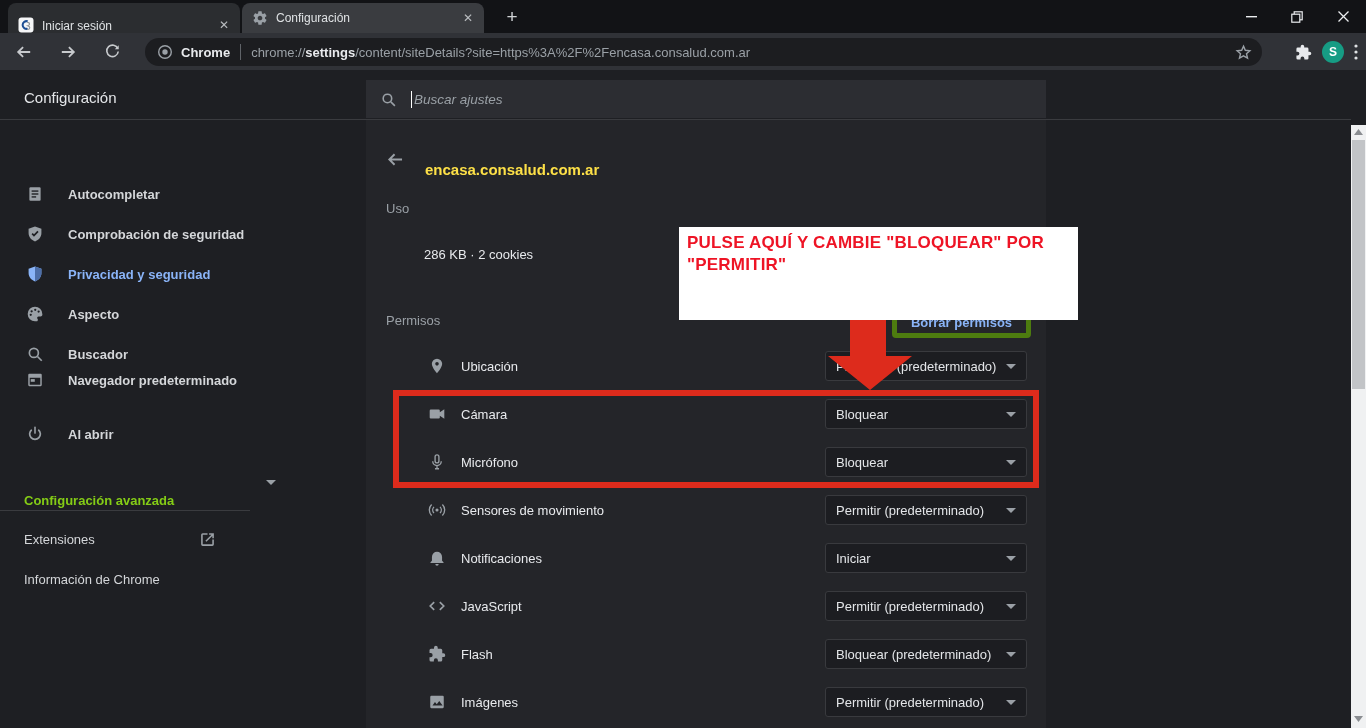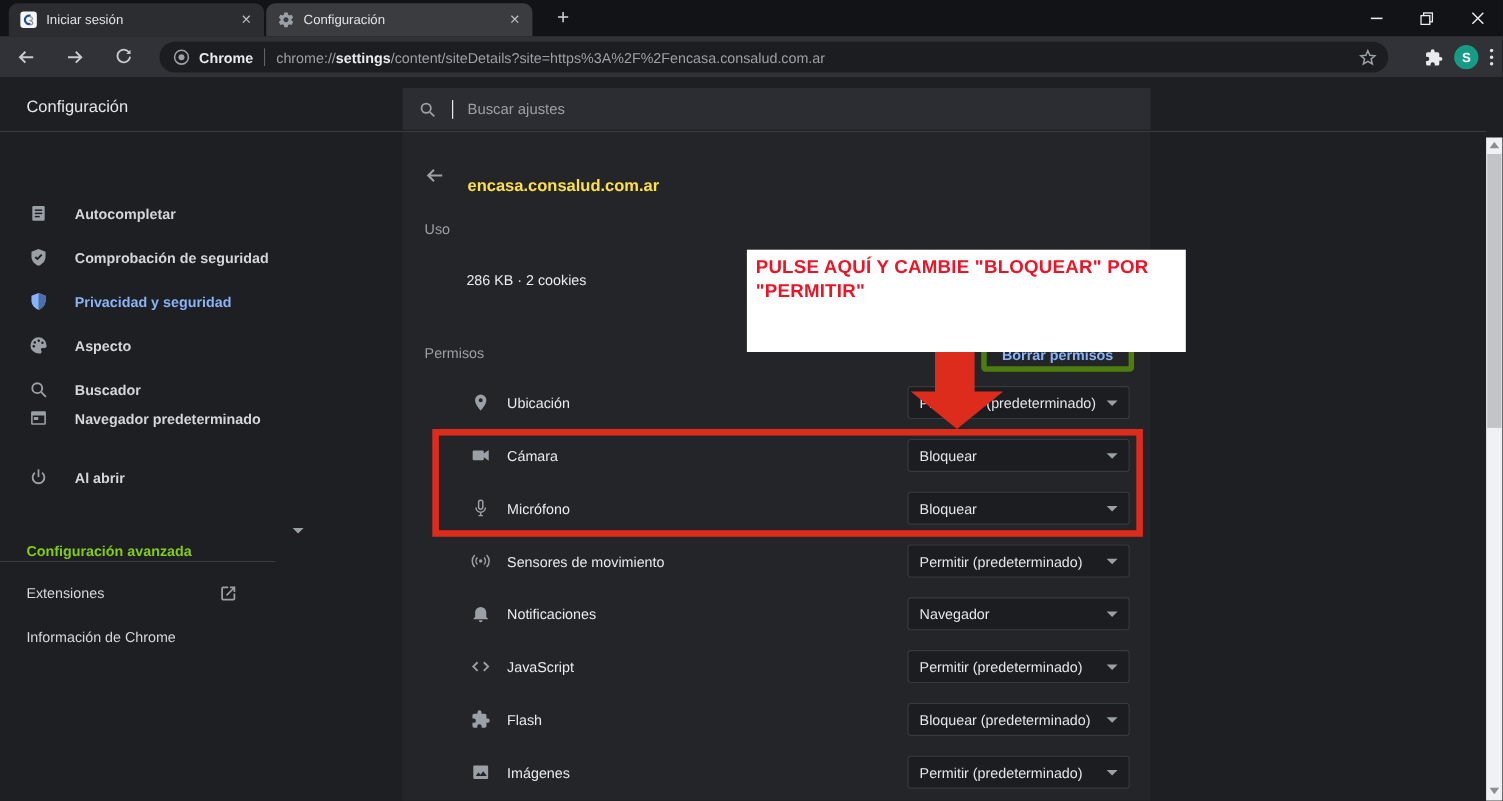--- a/index.html
+++ b/index.html
@@ -4,21 +4,21 @@
 <style>
   * { margin:0; padding:0; box-sizing:border-box; }
   html,body { width:1366px; height:728px; overflow:hidden; background:#1e1f23;
     font-family:"Liberation Sans", sans-serif; }
   #screen { position:relative; width:1366px; height:728px; background:#1e1f23; }
 
   
   .tabstrip { position:absolute; left:0; top:0; width:1366px; height:33px; background:#121316; }
   .tab { position:absolute; top:3px; height:30px; border-radius:8px 8px 0 0;
     display:flex; align-items:center; padding:0 8px 0 10px; }
-  .tab-1 { left:8px; width:232px; background:#2b2d30; }
+  .tab-1 { left:8px; width:232px; background:#2b2d30;align-items:flex-end; }
   .tab-2 { left:242px; width:242px; background:#3a3c40; }
   .tab-title { flex:1; margin-left:8px; font-size:12px; color:#dfe2e4; white-space:nowrap;
     overflow:hidden; }
   .tab-close { width:16px; height:16px; display:flex; align-items:center; justify-content:center;
     color:#b9bcbf; font-size:12px; border-radius:8px; }
   .favicon { width:16px; height:16px; flex:0 0 16px; }
   .newtab-btn { position:absolute; left:498px; top:5px; width:28px; height:24px; color:#cfd2d4;
     font-size:19px; display:flex; align-items:center; justify-content:center; }
   .win-controls { position:absolute; right:0; top:0; height:33px; display:flex; }
   .win-btn { width:46px; height:33px; display:flex; align-items:center; justify-content:center; }
@@ -56,21 +56,21 @@
   .side-divider { position:absolute; left:0; top:510px; width:250px; height:1px; background:#3a3b3f; }
   .footer-item { position:absolute; left:24px; height:24px; display:flex; align-items:center; }
   .footer-item .lbl { font-size:13px; font-weight:normal; color:#d4d6d9; }
   .footer-item .ic { width:17px; height:17px; margin-left:104px; }
 
   
   .search-strip { position:absolute; left:366px; top:80px; width:680px; height:38px; background:#2c2d32;
     display:flex; align-items:center; }
   .search-strip .ic { width:17px; height:17px; margin-left:14px; }
   .search-caret { width:1px; height:17px; background:#fff; margin-left:14px; }
-  .search-ph { font-size:13.5px; color:#9aa0a6; margin-left:13px; }
+  .search-ph { font-size:13.5px; color:#9aa0a6; margin-left:2px;font-style:italic; }
   .card { position:absolute; left:366px; top:120px; width:680px; height:608px; background:#242529; }
 
   .site-row { position:absolute; left:386px; top:141px; display:flex; align-items:center; }
   .back-ic { width:19px; height:19px; }
   .site-title { margin-left:20px; font-size:15px; font-weight:bold; color:#fde047;margin-top:20px; }
 
   .section-h { position:absolute; font-size:13px; color:#9aa0a6; }
   .usage-val { position:absolute; left:424px; top:247px; font-size:13px; color:#e8eaed; }
 
   .clear-btn { position:absolute; left:892px; top:307px; width:139px; height:31px;
@@ -379,21 +379,21 @@
     </div>
 
     <div class="perm-row">
       <span class="ic">
           <svg viewBox="0 0 16 16" fill="#9aa0a6">
             <path d="M8 14.8a1.5 1.5 0 0 0 1.5-1.5h-3A1.5 1.5 0 0 0 8 14.8zm4.5-4.3V7a4.5 4.5 0 0 0-9 0v3.5L2.2 11.8v.7h11.6v-.7z"></path>
           </svg>
         </span>
       <span class="lbl">Notificaciones</span>
       <div class="dropdown">
-        <span class="val">Navegador</span>
+        <span class="val">Iniciar</span>
         <span class="caret-down"></span>
       </div>
     </div>
 
     <div class="perm-row">
       <span class="ic">
           <svg viewBox="0 0 16 16" fill="none" stroke="#9aa0a6" stroke-width="1.5">
             <path d="m5.5 4.5-3.5 3.5 3.5 3.5M10.5 4.5 14 8l-3.5 3.5"></path>
           </svg>
         </span>

